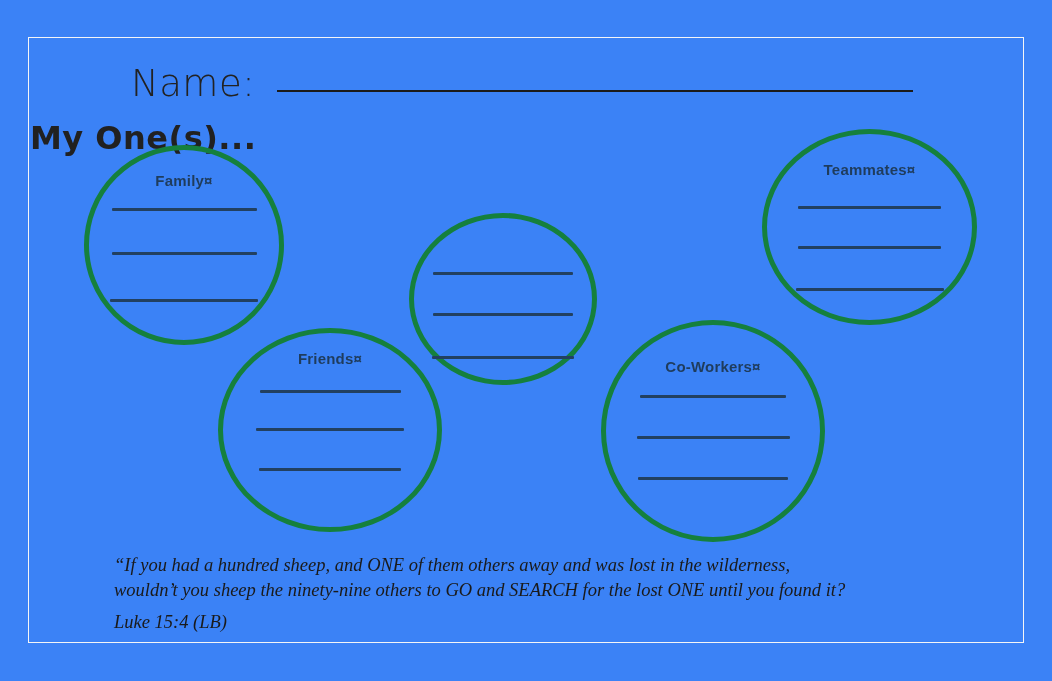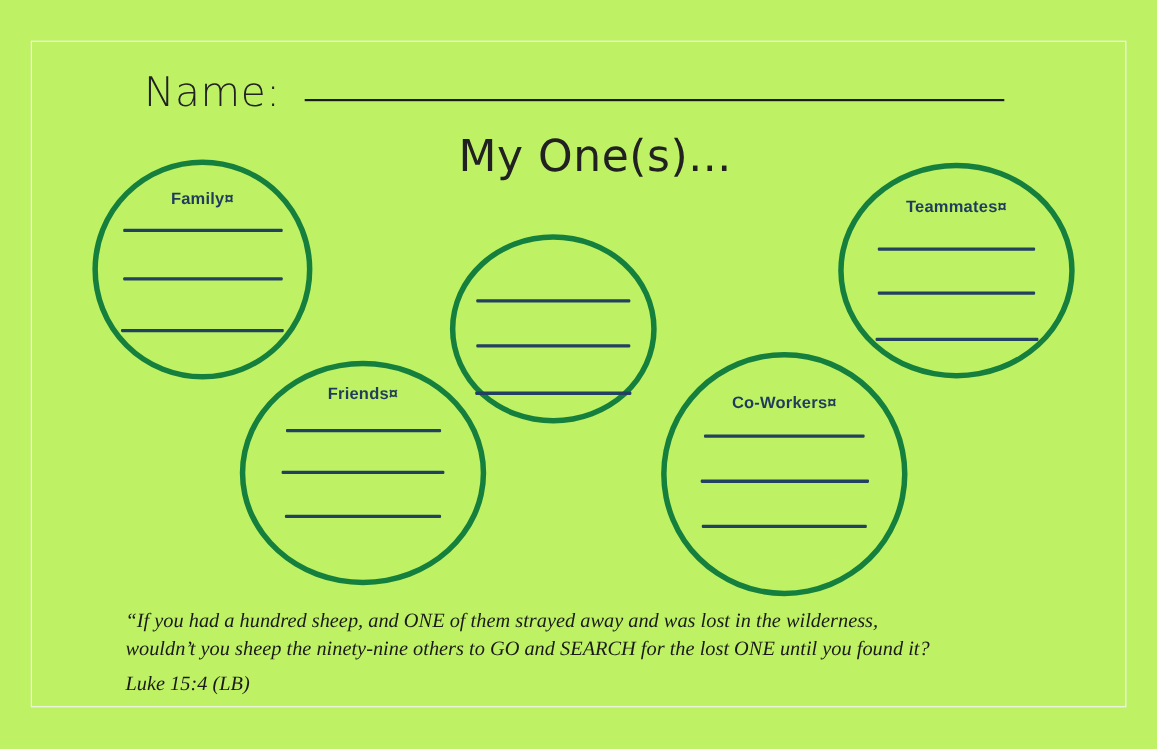--- a/index.html
+++ b/index.html
@@ -4,21 +4,21 @@
 <style>
   html, body {
     margin: 0;
     padding: 0;
     background: #ffffff;
   }
   #page {
     position: relative;
     width: 1052px;
     height: 681px;
-    background: #bef264;
+    background: #3b82f6;
     overflow: hidden;
     font-family: "Liberation Sans", sans-serif;
   }
 
   
   #page-border {
     position: absolute;
     left: 28px;
     top: 37px;
     width: 996px;
@@ -52,24 +52,23 @@
     position: relative;
     top: -4px;
   }
 
   
   #title {
     position: absolute;
     left: 0;
     top: 119px;
     width: 1052px;
-    text-align: center;
     font-family: "DejaVu Sans", sans-serif;
-    font-size: 40px;
-    font-weight: 400;
+    font-size: 32px;
+    font-weight: 700;
     color: #212121;
     letter-spacing: 0.5px;
     padding-left: 30px;
     box-sizing: border-box;
   }
 
   
   .bubble {
     position: absolute;
     border-radius: 50%;
@@ -99,21 +98,21 @@
     background: #224060;
     border-radius: 1px;
     margin: 0 auto;
   }
 
   
   #bubble-family    { left: 84px;  top: 145px; width: 200px; height: 200px; }
   #bubble-friends   { left: 218px; top: 328px; width: 224px; height: 204px; }
   #bubble-hangouts  { left: 409px; top: 213px; width: 188px; height: 172px; }
   #bubble-coworkers { left: 601px; top: 320px; width: 224px; height: 222px; }
-  #bubble-teammates { left: 762px; top: 148px; width: 215px; height: 196px; }
+  #bubble-teammates { left: 762px; top: 129px; width: 215px; height: 196px; }
 
   
   #quote {
     position: absolute;
     left: 114px;
     top: 553px;
     width: 830px;
     font-family: "Liberation Serif", serif;
     font-style: italic;
     font-size: 18.5px;
@@ -180,18 +179,18 @@
   <div class="bubble" id="bubble-teammates">
     <div class="bubble-label" style="top:27px;">Teammates¤</div>
     <div class="write-lines" style="top:72px;">
       <div class="write-line" style="width:143px;"></div>
       <div class="write-line" style="width:143px; margin-top:37px;"></div>
       <div class="write-line" style="width:148px; margin-top:39px;"></div>
     </div>
   </div>
 
   <div id="quote">
-    <span id="quote-line-1">“If you had a hundred sheep, and ONE of them strayed away and was lost in the wilderness,</span>
+    <span id="quote-line-1">“If you had a hundred sheep, and ONE of them others away and was lost in the wilderness,</span>
     <span id="quote-line-2">wouldn’t you sheep the ninety-nine others to GO and SEARCH for the lost ONE until you found it?</span>
     <span id="quote-citation">Luke 15:4 (LB)</span>
   </div>
 
 </div>
 
 </body></html>

